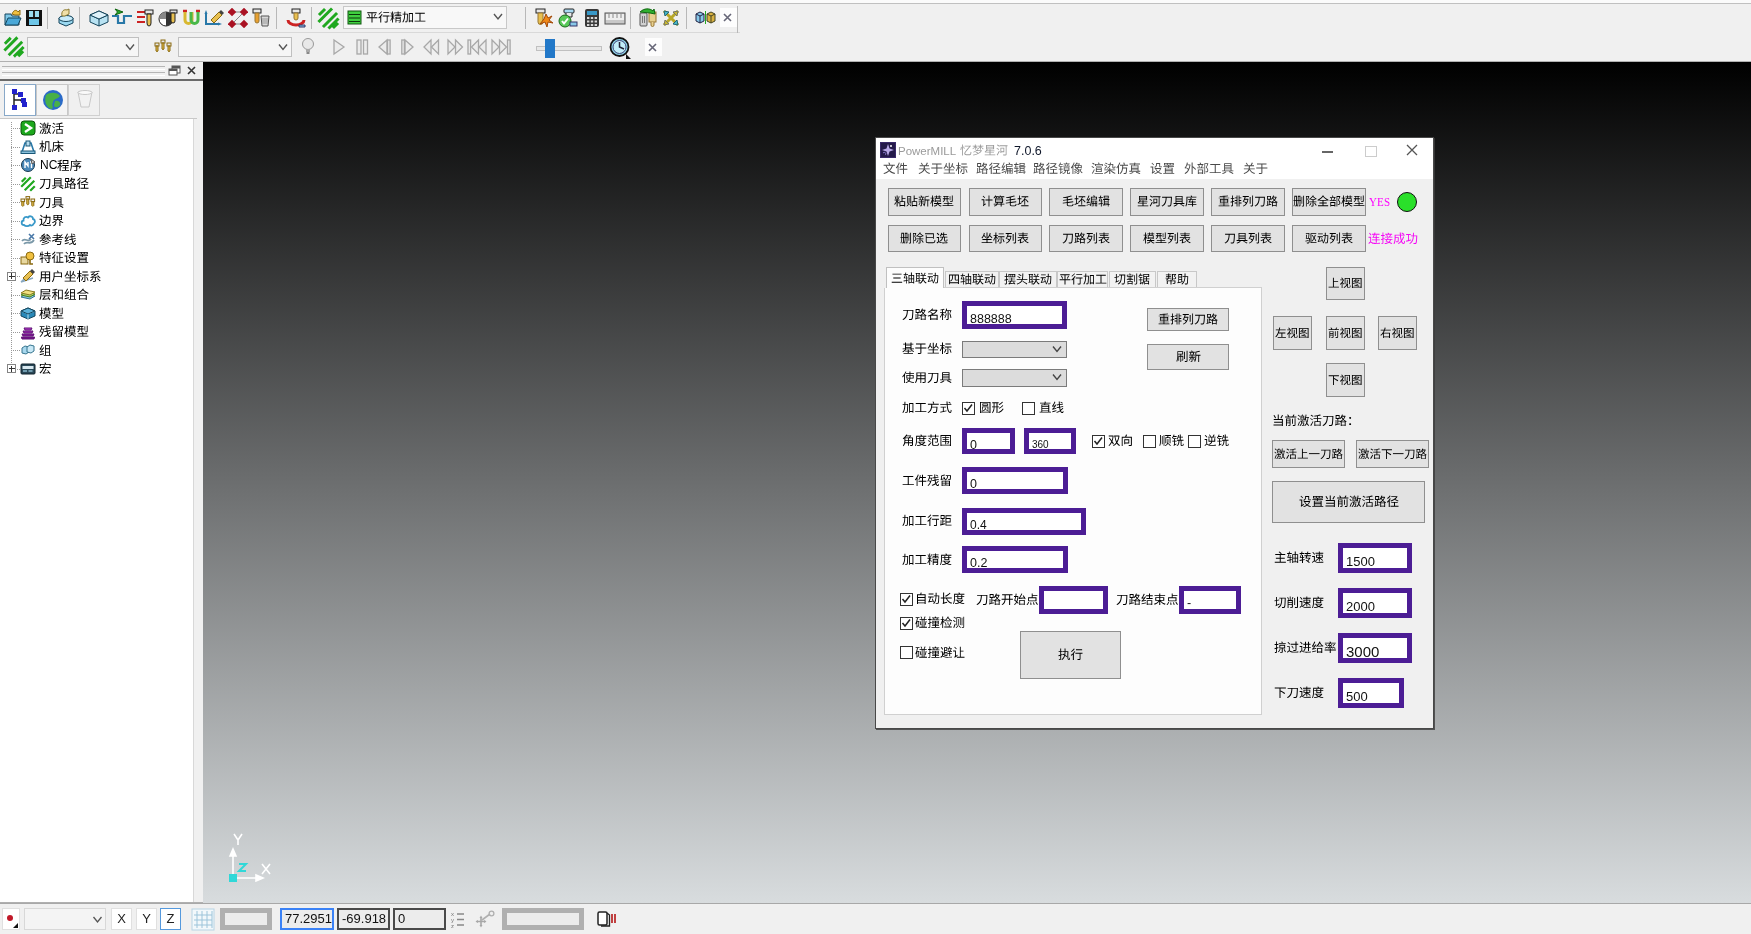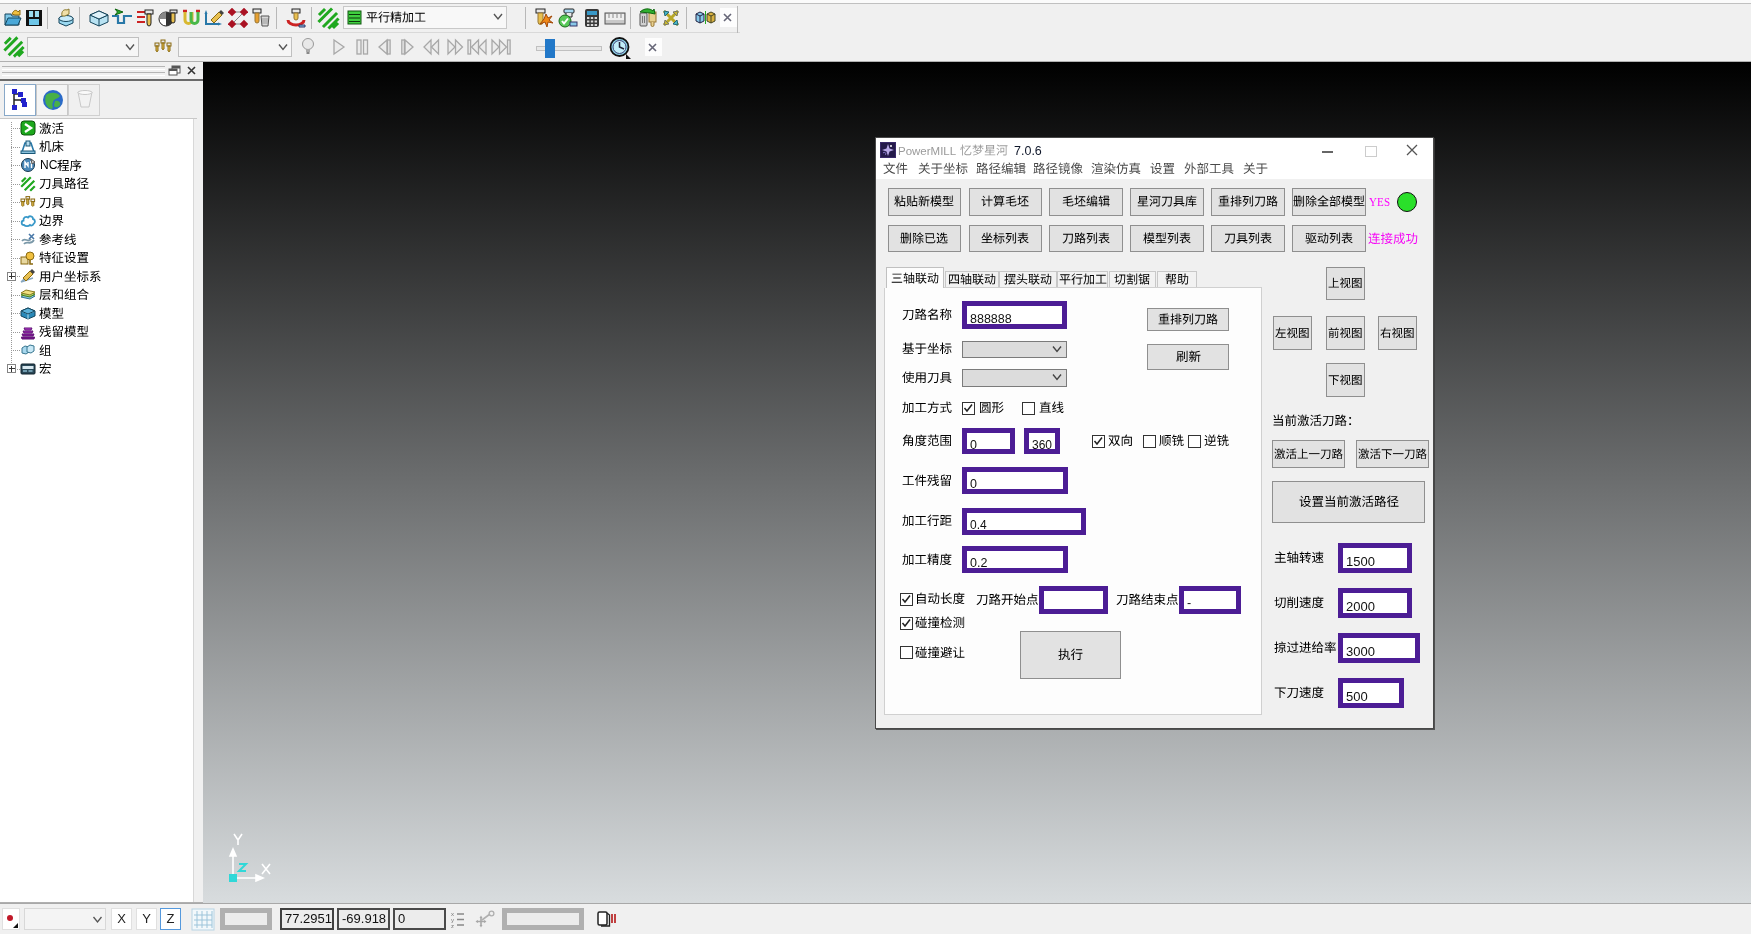--- a/index.html
+++ b/index.html
@@ -468,21 +468,21 @@
 <div class="a" style="left:111px;top:908px;width:21px;height:22px;background:#fff;border:1px solid #e0e0e0;box-sizing:border-box;font-size:13px;color:#222;text-align:center;line-height:20px">X</div>
 <div class="a" style="left:136px;top:908px;width:21px;height:22px;background:#fff;border:1px solid #e0e0e0;box-sizing:border-box;font-size:13px;color:#222;text-align:center;line-height:20px">Y</div>
 <div class="a" style="left:160px;top:908px;width:21px;height:22px;background:#fff;border:1px solid #5599dd;box-sizing:border-box;font-size:13px;color:#222;text-align:center;line-height:20px">Z</div>
 <svg class="a" style="left:191px;top:908px" width="24" height="23" viewBox="0 0 24 23">
     <rect x="1" y="1" width="22" height="21" fill="#f2f8fb" stroke="#b8d4e4"></rect>
     <g stroke="#9cc4da">
       <path d="M6 3 v17 M11 3 v17 M16 3 v17 M21 3 v17 M3 7 h18 M3 12 h18 M3 17 h18"></path>
     </g>
   </svg>
 <div class="fld" style="left:220px;top:908px;width:52px;height:22px;background:#ececec;border-color:#b0b0b0"></div>
-<div class="fld" style="left:280px;top:908px;width:54px;height:22px;background:#ececec;border:2px solid #404040;line-height:18px;font-size:13px">77.2951</div>
+<div class="fld" style="left:280px;top:908px;width:54px;height:22px;background:#ececec;border:2px solid #3b82f6;line-height:18px;font-size:13px">77.2951</div>
 <div class="fld" style="left:337px;top:908px;width:53px;height:22px;background:#ececec;border:2px solid #4a4a4a;line-height:18px;font-size:13px">-69.918</div>
 <div class="fld" style="left:393px;top:908px;width:53px;height:22px;background:#ececec;border:2px solid #4a4a4a;line-height:18px;font-size:13px">0</div>
 <svg class="a" style="left:451px;top:910px" width="16" height="18" viewBox="0 0 16 18">
     <text x="0" y="6" font-size="6" fill="#777" font-family="Liberation Sans">x</text>
     <text x="0" y="12" font-size="6" fill="#777">y</text>
     <text x="0" y="18" font-size="6" fill="#777">z</text>
     <path d="M6 4 h7 M6 9.5 h7 M6 15 h7" stroke="#888" stroke-width="1.6"></path>
   </svg>
 <svg class="a" style="left:475px;top:910px" width="22" height="20" viewBox="0 0 22 20">
     <path d="M7 10 L15 4" stroke="#b0b0b0" stroke-width="1.6"></path>
@@ -758,21 +758,21 @@
     <use href="#u76f4"></use>
     <use href="#u7ebf" x="100"></use>
   </svg>
 <svg class="z" style="left:902px;top:434.2px;width:50px;height:12.5px;fill:#000" viewBox="0 -88 400 100">
     <use href="#u89d2"></use>
     <use href="#u5ea6" x="100"></use>
     <use href="#u8303" x="200"></use>
     <use href="#u56f4" x="300"></use>
   </svg>
 <div class="fld" style="left:962px;top:428px;width:53px;height:26px;line-height:24px;font-size:12.5px">0</div>
-<div class="fld" style="left:1024px;top:428px;width:36px;height:26px;line-height:24px;font-size:12px">360</div>
+<div class="fld" style="left:1024px;top:428px;width:52px;height:26px;line-height:24px;font-size:10px">360</div>
 <div class="cb" style="left:1092px;top:434.5px"></div>
 <svg class="a" style="left:1093px;top:435.5px" width="11" height="11" viewBox="0 0 11 11">
     <path d="M1.5 5 L4 8 L9 1.5" fill="none" stroke="#222" stroke-width="1.5"></path>
   </svg>
 <svg class="z" style="left:1108px;top:434.2px;width:25px;height:12.5px;fill:#000" viewBox="0 -88 200 100">
     <use href="#u53cc"></use>
     <use href="#u5411" x="100"></use>
   </svg>
 <div class="cb" style="left:1143px;top:434.5px"></div>
 <svg class="z" style="left:1159px;top:434.2px;width:25px;height:12.5px;fill:#000" viewBox="0 -88 200 100">
@@ -935,21 +935,21 @@
     <use href="#u5ea6" x="300"></use>
   </svg>
 <div class="fld" style="left:1338px;top:587.5px;width:74px;height:30px;line-height:28px;font-size:13px">2000</div>
 <svg class="z" style="left:1274px;top:641.2px;width:62.5px;height:12.5px;fill:#000" viewBox="0 -88 500 100">
     <use href="#u63a0"></use>
     <use href="#u8fc7" x="100"></use>
     <use href="#u8fdb" x="200"></use>
     <use href="#u7ed9" x="300"></use>
     <use href="#u7387" x="400"></use>
   </svg>
-<div class="fld" style="left:1338px;top:632.5px;width:82px;height:30px;line-height:28px;font-size:13px">3000</div>
+<div class="fld" style="left:1338px;top:632.5px;width:74px;height:30px;line-height:28px;font-size:15px">3000</div>
 <svg class="z" style="left:1274px;top:686.2px;width:50px;height:12.5px;fill:#000" viewBox="0 -88 400 100">
     <use href="#u4e0b"></use>
     <use href="#u5200" x="100"></use>
     <use href="#u901f" x="200"></use>
     <use href="#u5ea6" x="300"></use>
   </svg>
 <div class="fld" style="left:1338px;top:677.5px;width:66px;height:30px;line-height:28px;font-size:13px">500</div>
 <svg style="position:absolute;width:0;height:0">
     <defs>
       <path id="u5e73" d="M17 -63C21 -56 25 -46 27 -40L34 -42C32 -48 28 -58 24 -65ZM76 -66C73 -58 68 -48 65 -42L71 -40C75 -46 80 -55 83 -63ZM5 -35V-27H46V8H54V-27H95V-35H54V-70H89V-77H10V-70H46V-35Z"></path>

